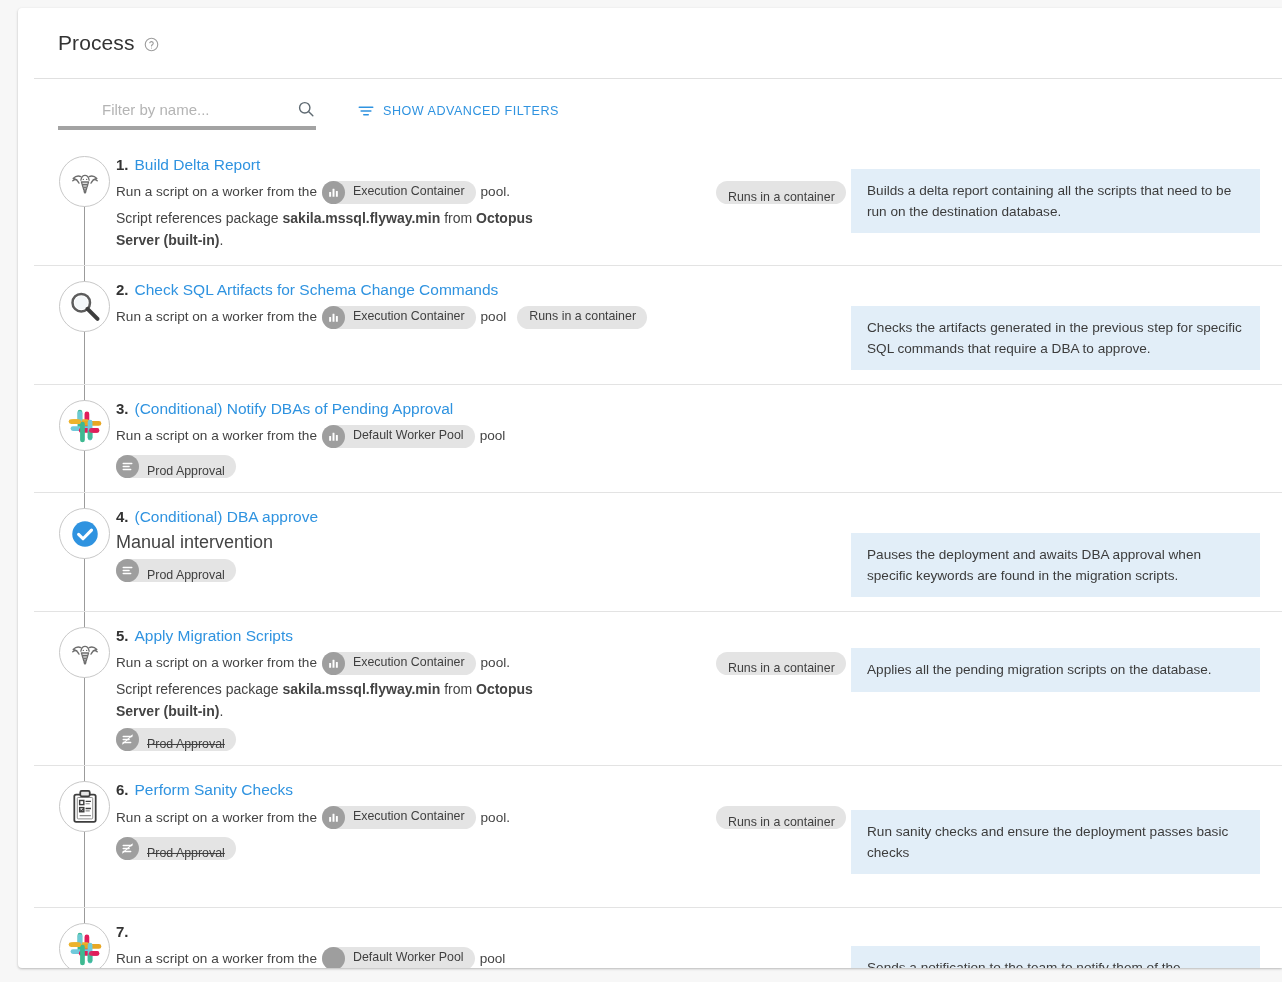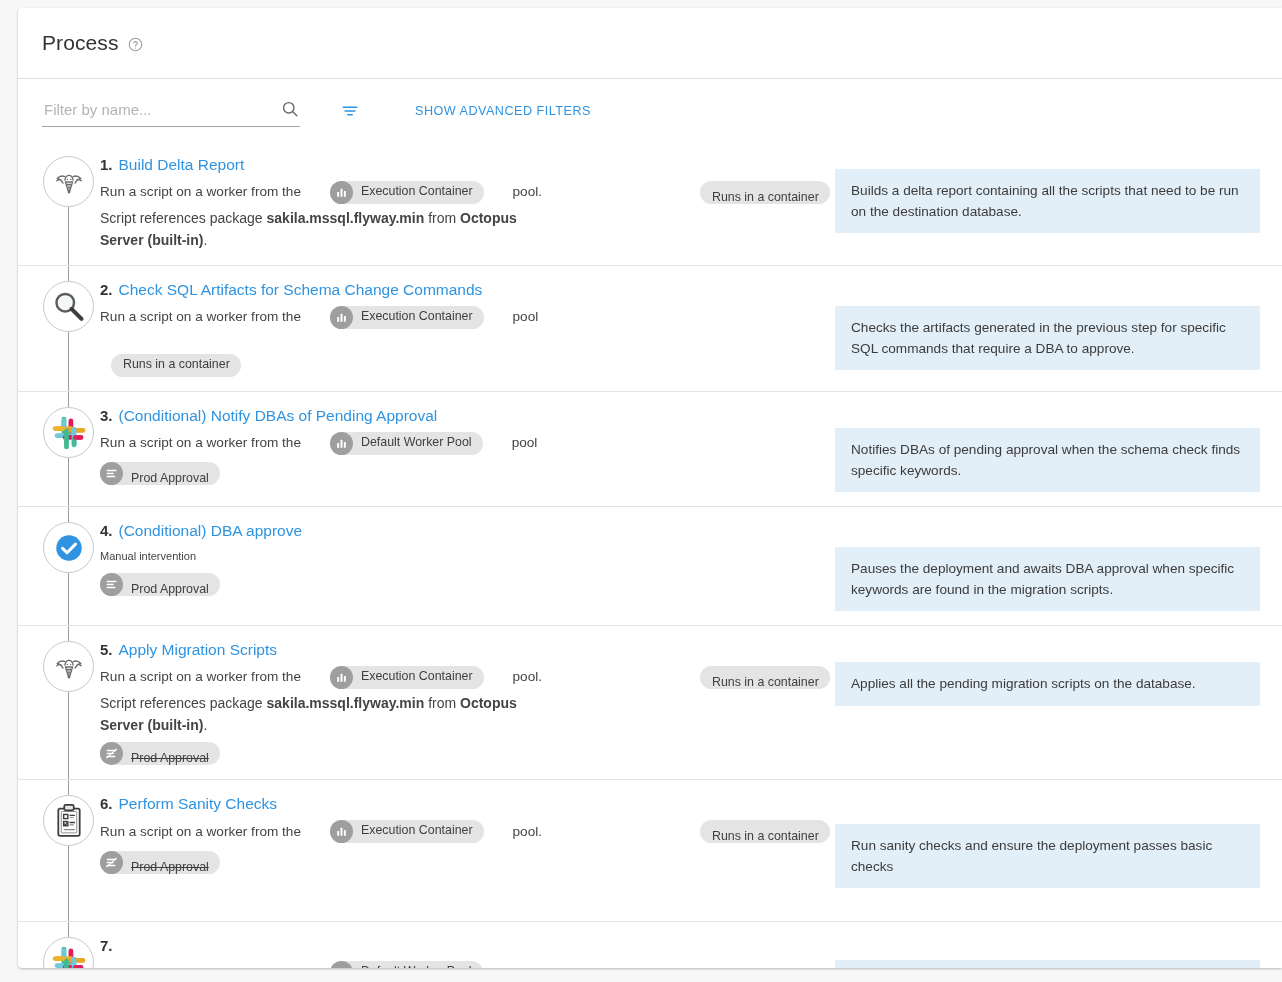--- a/index.html
+++ b/index.html
@@ -22,20 +22,21 @@
   .card {
     position: absolute;
     left: 18px;
     top: 8px;
     width: 1264px;
     height: 960px;
     background: #ffffff;
     border-radius: 4px 0 0 4px;
     box-shadow: 0 1px 3px rgba(0,0,0,0.16), 0 1px 2px rgba(0,0,0,0.10);
     overflow: hidden;
+    padding-left: 16px;
   }
 
   
   .card-header {
     height: 71px;
     border-bottom: 1px solid #e0e0e0;
     display: flex;
     align-items: center;
     padding: 0 24px;
   }
@@ -59,24 +60,25 @@
   
   .filter-row {
     padding: 22px 24px 0 24px;
     display: flex;
     align-items: flex-start;
     height: 62px;
   }
   .filter-field {
     position: relative;
     width: 258px;
-    border-bottom: 1px solid #a3a3a3;
+    border-bottom: 4px solid #a3a3a3;
     padding-bottom: 7px;
     display: flex;
     align-items: center;
+    justify-content: flex-end;
   }
   .filter-input {
     border: none;
     outline: none;
     background: transparent;
     font-family: "Liberation Sans", sans-serif;
     font-size: 15px;
     color: #333;
     width: 216px;
     padding: 0 0 1px 2px;
@@ -89,21 +91,20 @@
     color: #5f6a72;
   }
 
   .adv-filters {
     display: flex;
     align-items: center;
     margin-left: 41px;
     margin-top: 1px;
     cursor: pointer;
     user-select: none;
-    gap: 48px;
   }
   .adv-filters-icon {
     width: 18px; height: 18px;
     color: #2f93e0;
     margin-right: 8px;
   }
   .adv-filters-label {
     color: #2f93e0;
     font-size: 12.6px;
     letter-spacing: 0.5px;
@@ -182,37 +183,36 @@
     font-size: 15.5px;
     color: #2f93e0;
     text-decoration: none;
     cursor: pointer;
   }
 
   .step-desc {
     font-size: 13.6px;
     color: #444444;
     line-height: 26px;
-    gap: 24px;
   }
 
   .desc-line {
     display: flex;
     flex-wrap: wrap;
     align-items: center;
   }
   .desc-text-block {
     font-size: 14px;
     color: #444444;
     line-height: 22px;
     max-width: 430px;
     margin-top: 2px;
   }
   .subtext {
-    font-size: 11px;
+    font-size: 18px;
     color: #444444;
     line-height: 22px;
     margin-top: 1px;
   }
 
   
   .chip {
     display: inline-flex;
     align-items: flex-end;
     background: #e4e4e4;
@@ -455,23 +455,20 @@
                       <line x1="4" y1="6.5" x2="20" y2="6.5"></line>
                       <line x1="4" y1="12" x2="15" y2="12"></line>
                       <line x1="4" y1="17.5" x2="18" y2="17.5"></line>
                     </svg>
                   </span>
                   <span class="chip-label">Prod Approval</span>
                 </span>
               </div>
             </div>
             <div class="step-tag"></div>
-            <div class="step-note-col" style="padding-top: 22px;">
-              <div class="note">Notifies DBAs of pending approval when the schema check finds specific keywords.</div>
-            </div>
           </div>
         </div>
         <div class="step" style="min-height: 86px;">
           <div class="gutter">
             <div class="connector"></div>
             <div class="step-icon">
   <svg viewBox="0 0 48 48" width="34" height="34">
     <circle cx="24" cy="24" r="18" fill="#2f93e0"></circle>
     <path d="M15 24.5l6.2 6.2L33.2 18.5" fill="none" stroke="#ffffff" stroke-width="4.4" stroke-linecap="round" stroke-linejoin="round"></path>
   </svg>

